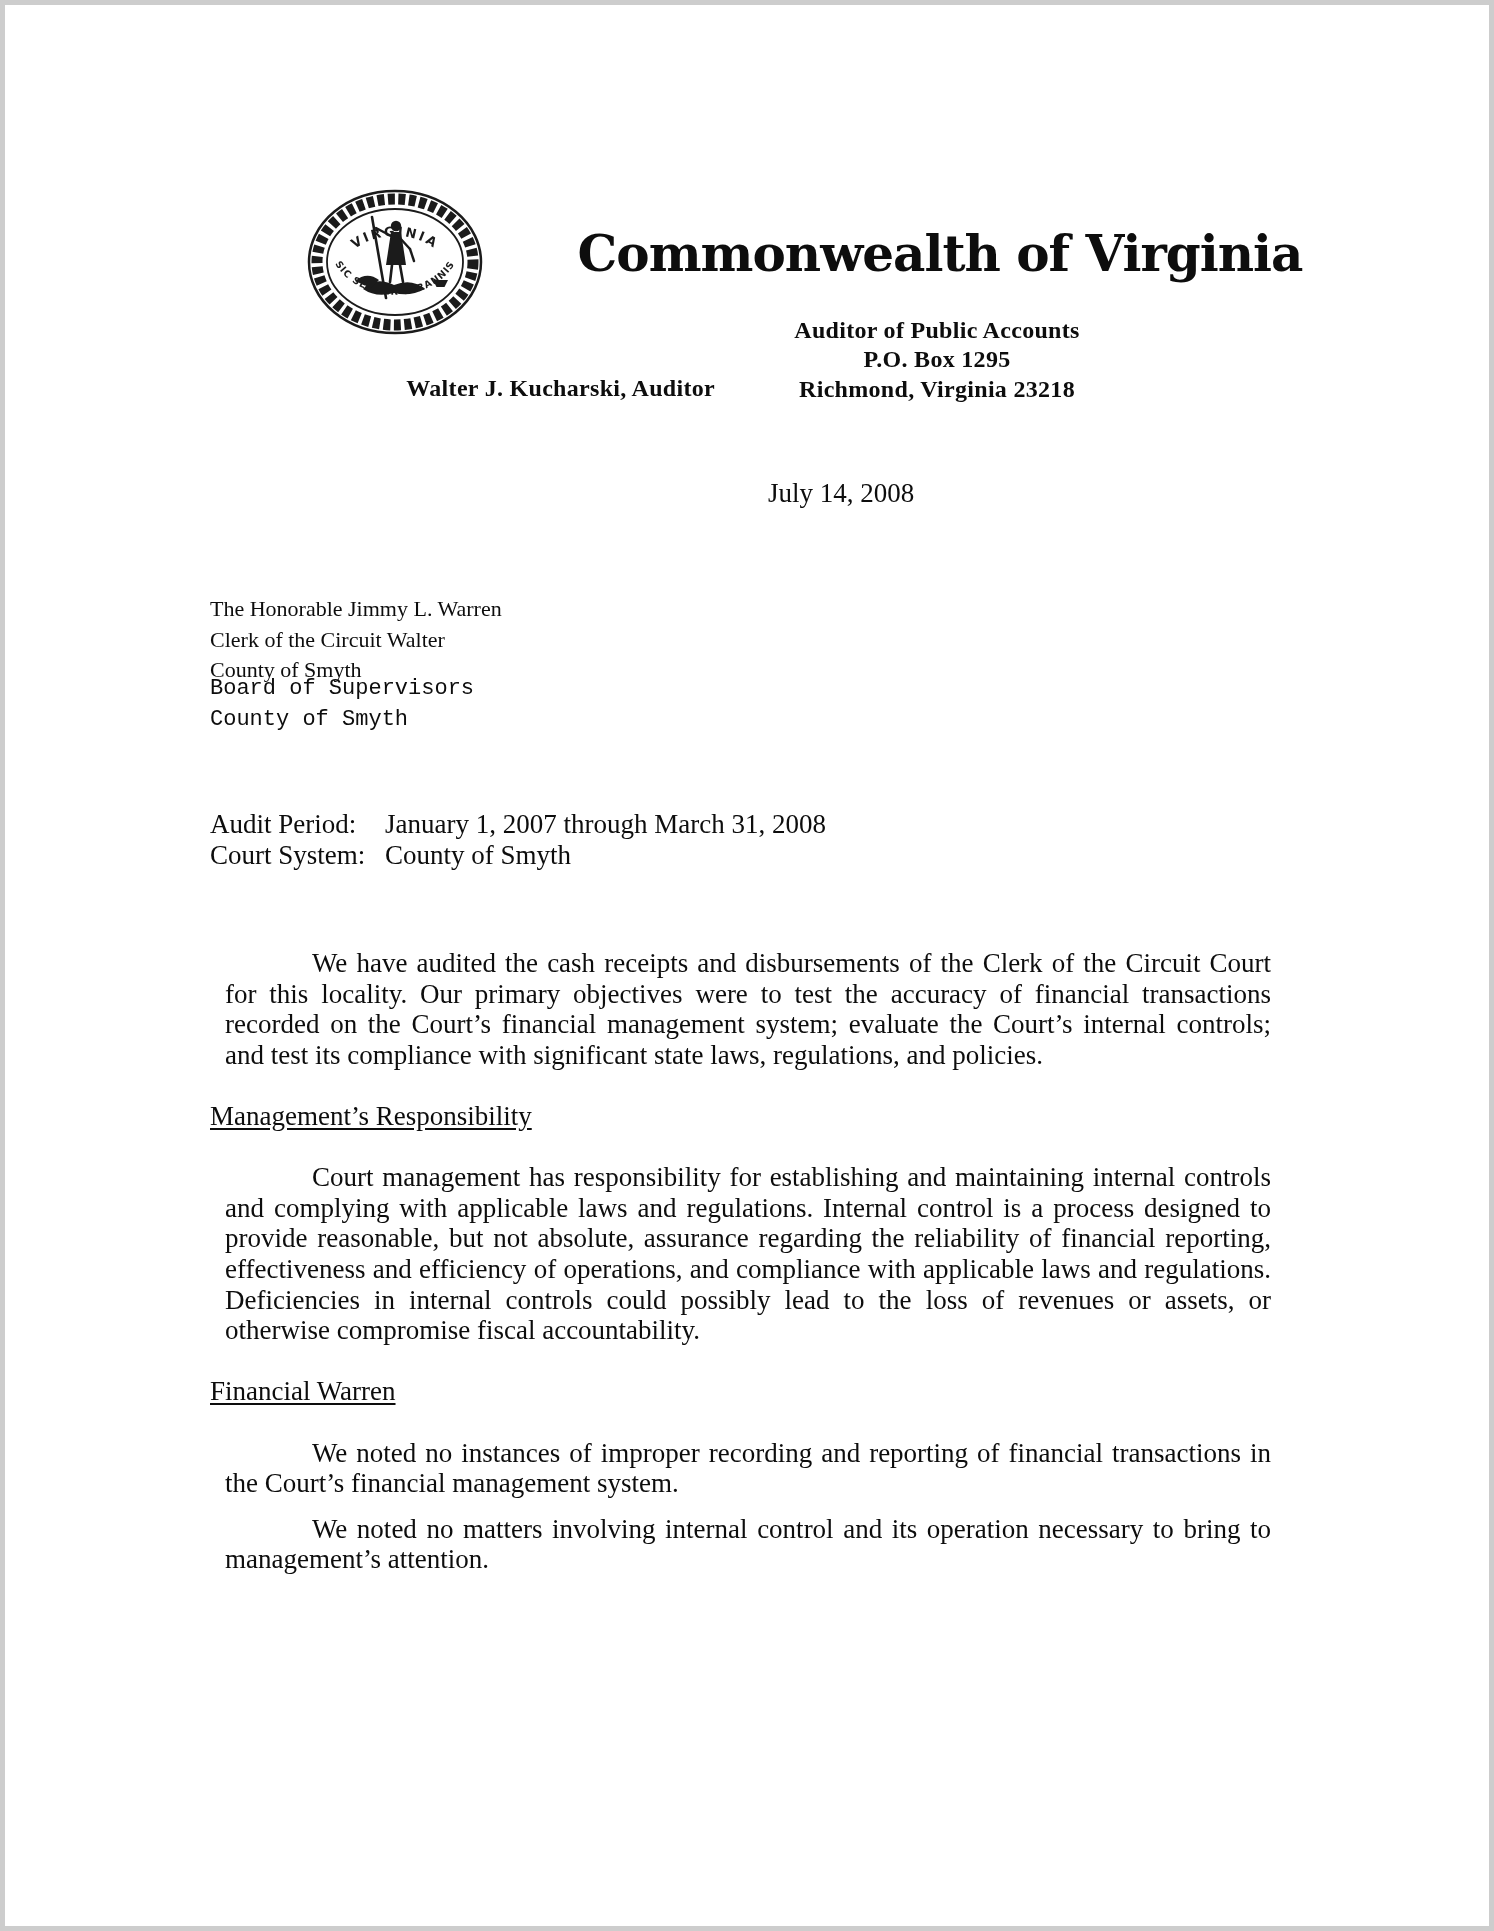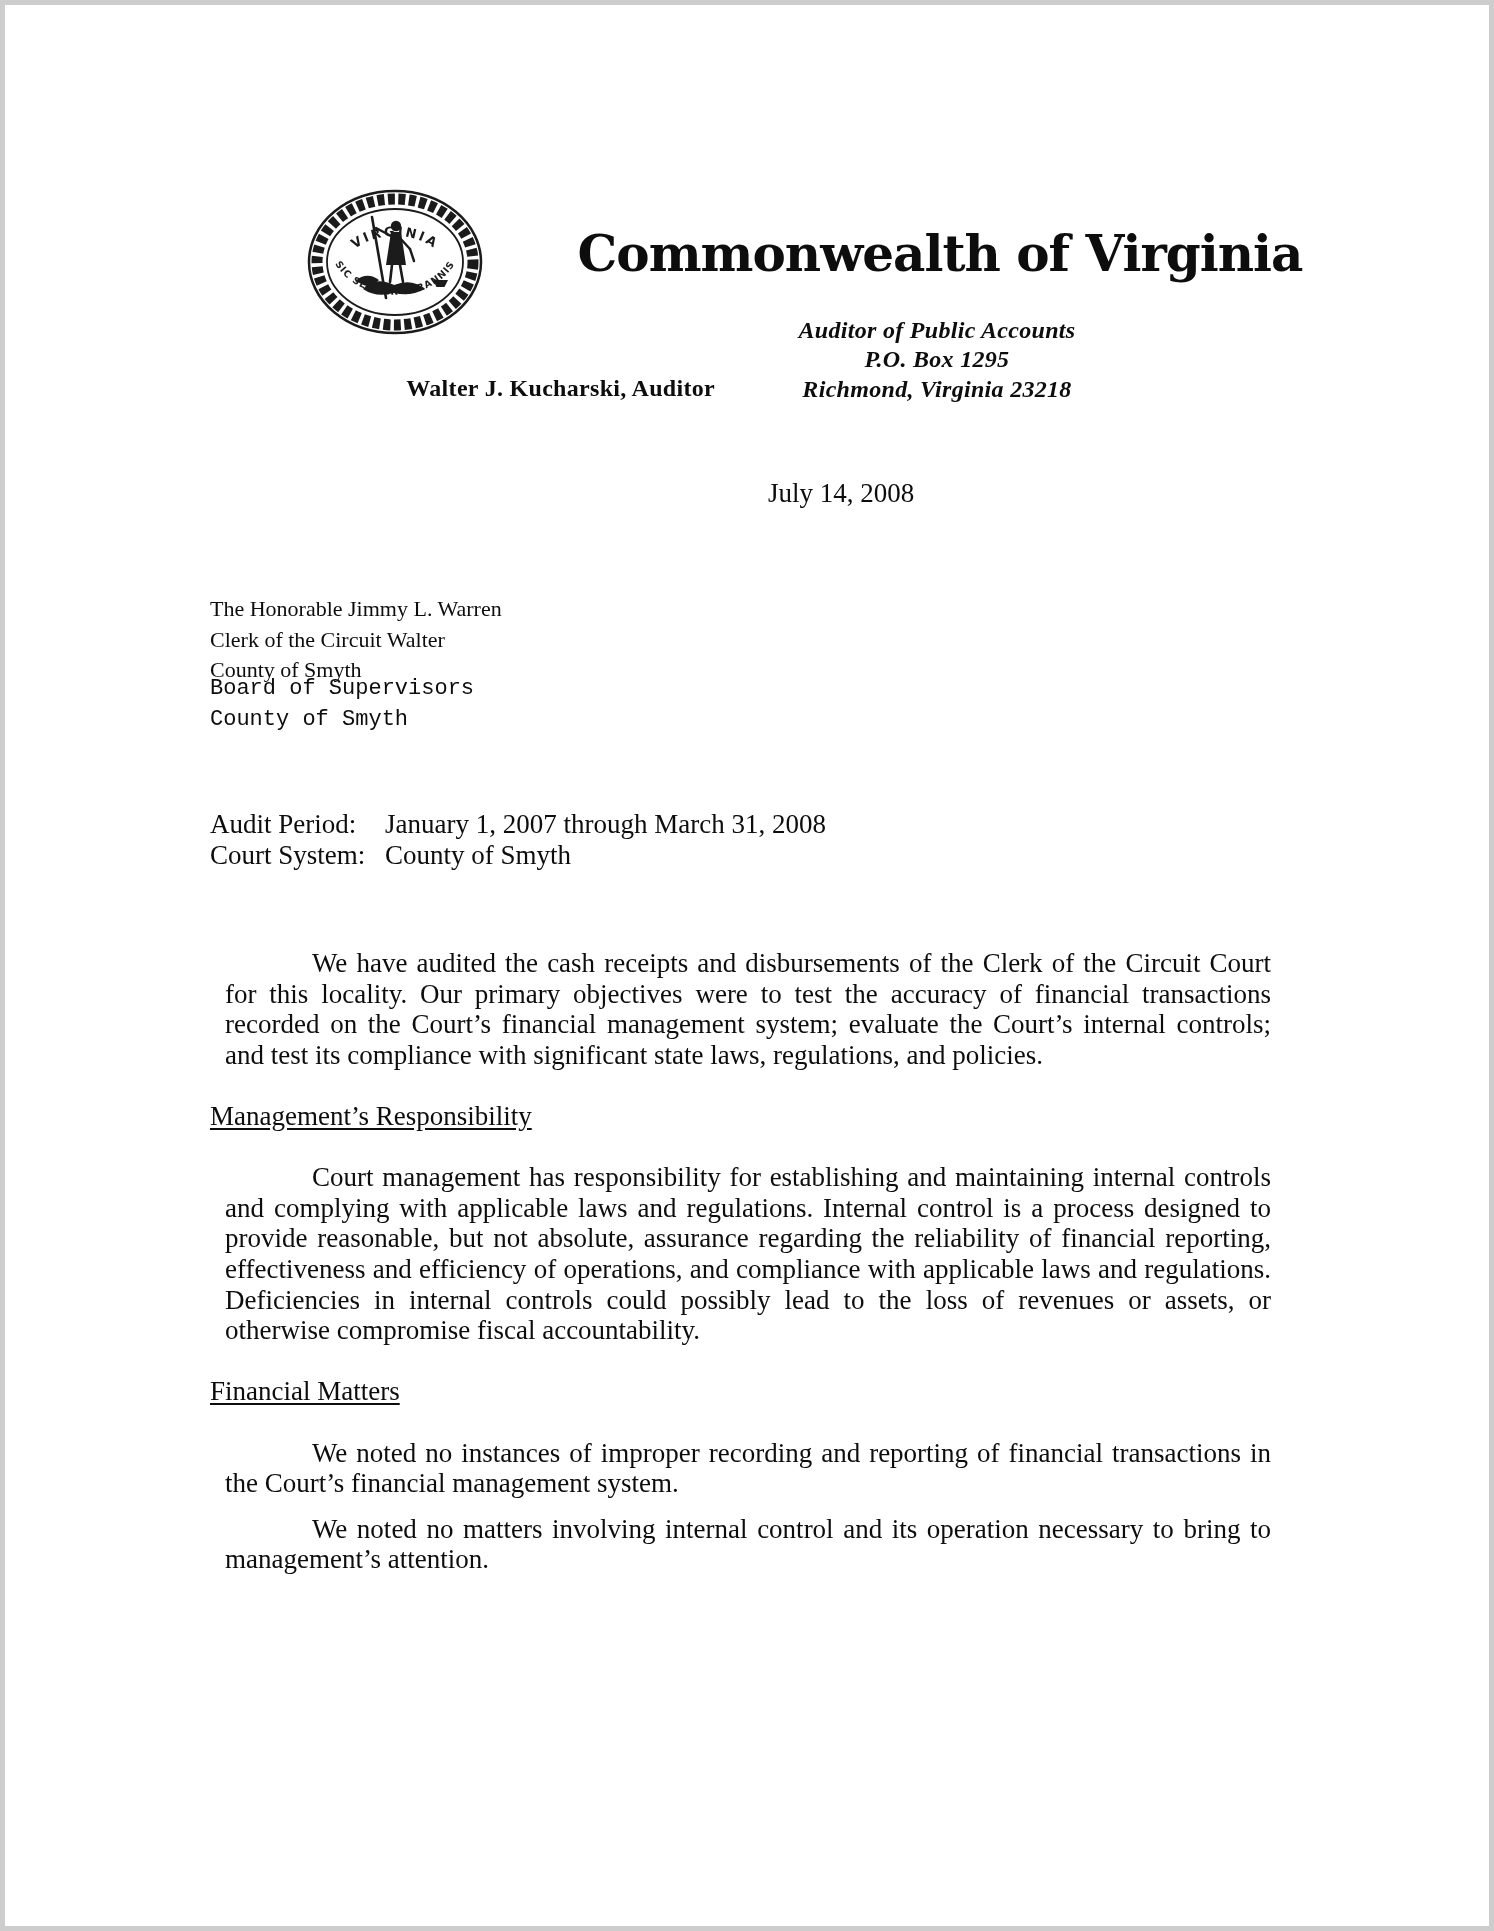--- a/index.html
+++ b/index.html
@@ -27,21 +27,20 @@
     letter-spacing: -1px;
     white-space: nowrap;
   }
   .lh-agency {
     left: 632px; top: 311px; width: 600px;
     text-align: center;
     font-weight: 700;
     font-size: 24px;
     line-height: 29.4px;
     letter-spacing: 0.3px;
-    font-style: italic;
   }
   .lh-auditor {
     left: 110px; top: 370px; width: 600px;
     text-align: right;
     font-weight: 700;
     font-size: 24px;
     letter-spacing: 0.3px;
   }
 
   
@@ -139,18 +138,18 @@
     <div class="ref-row">
       <span class="ref-label">Court System:</span>
       <span>County of Smyth</span>
     </div>
   </div>
 
   <div class="abs body-flow">
     <p>We have audited the cash receipts and disbursements of the Clerk of the Circuit Court for this locality.  Our primary objectives were to test the accuracy of financial transactions recorded on the Court’s financial management system; evaluate the Court’s internal controls; and test its compliance with significant state laws, regulations, and policies.</p>
     <h2>Management’s Responsibility</h2>
     <p>Court management has responsibility for establishing and maintaining internal controls and complying with applicable laws and regulations.  Internal control is a process designed to provide reasonable, but not absolute, assurance regarding the reliability of financial reporting, effectiveness and efficiency of operations, and compliance with applicable laws and regulations.  Deficiencies in internal controls could possibly lead to the loss of revenues or assets, or otherwise compromise fiscal accountability.</p>
-    <h2>Financial Matters</h2>
+    <h2>Financial Warren</h2>
     <p>We noted no instances of improper recording and reporting of financial transactions in the Court’s financial management system.</p>
     <p>We noted no matters involving internal control and its operation necessary to bring to management’s attention.</p>
   </div>
 
 </div>
 
 </body></html>

